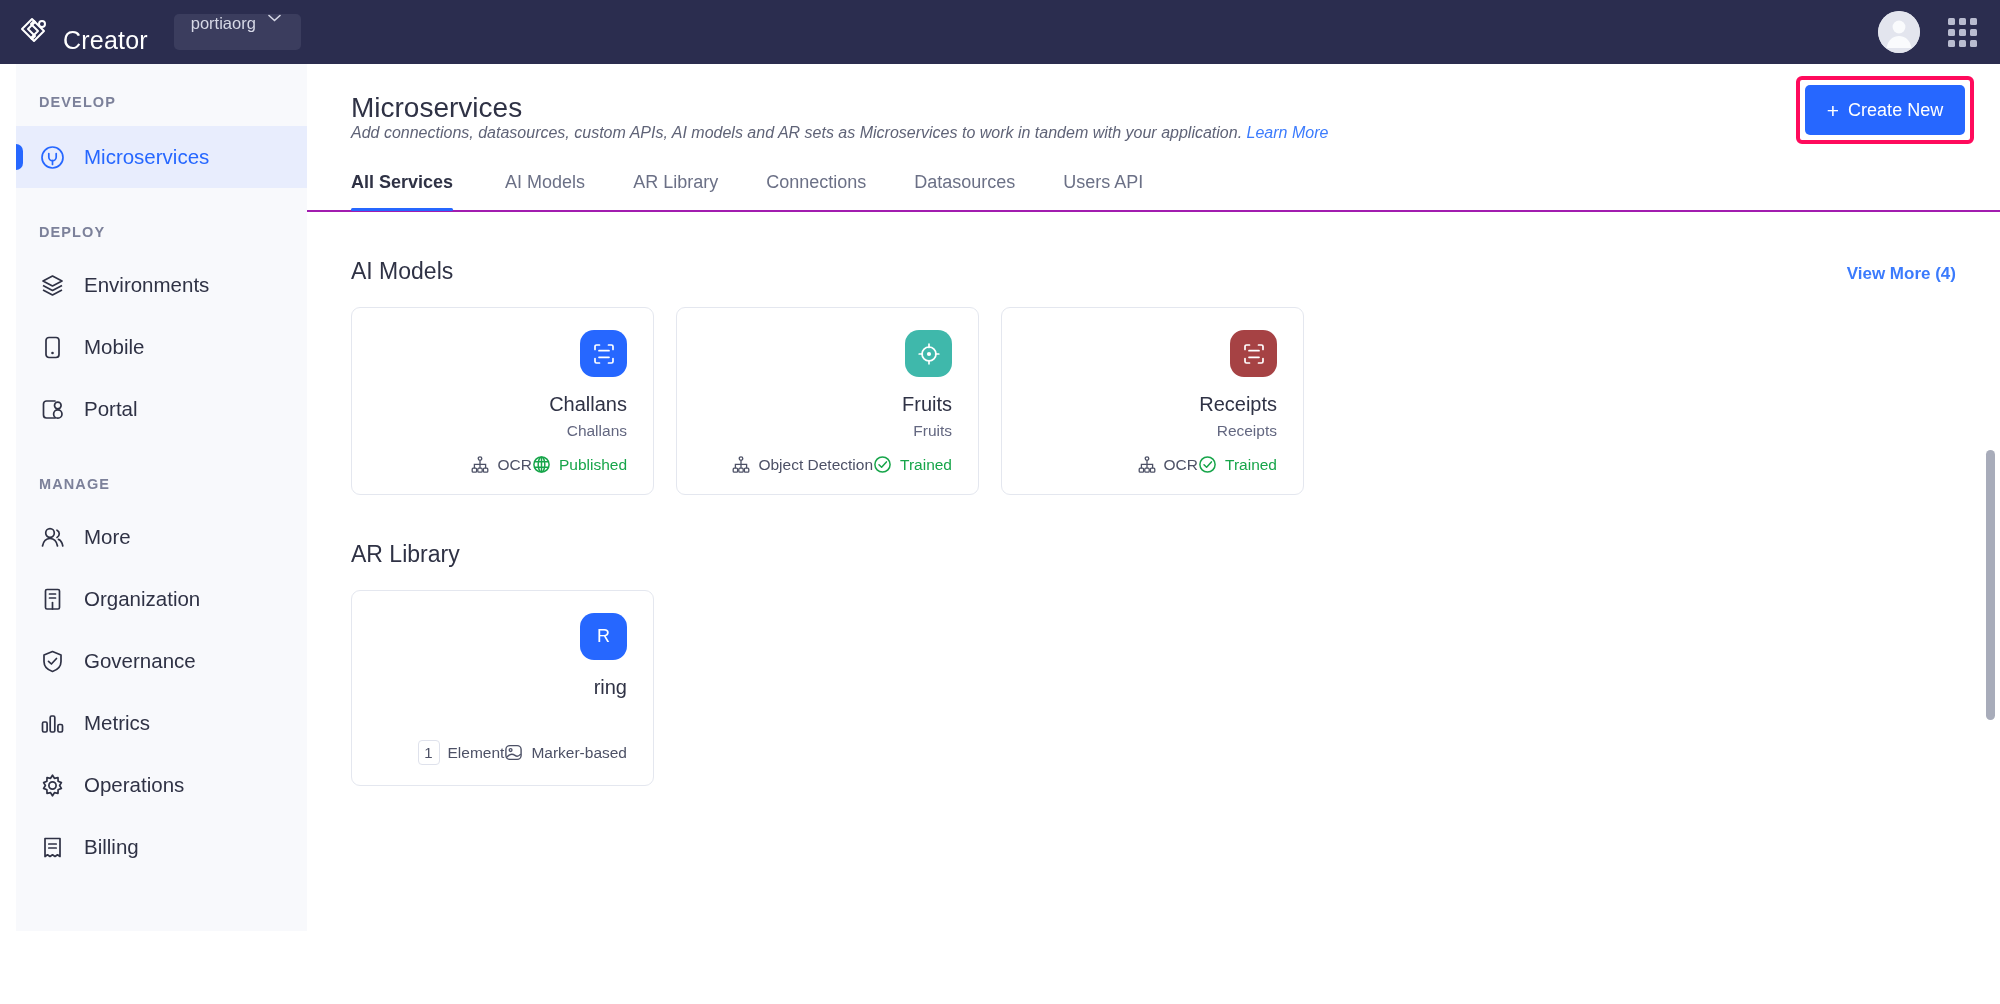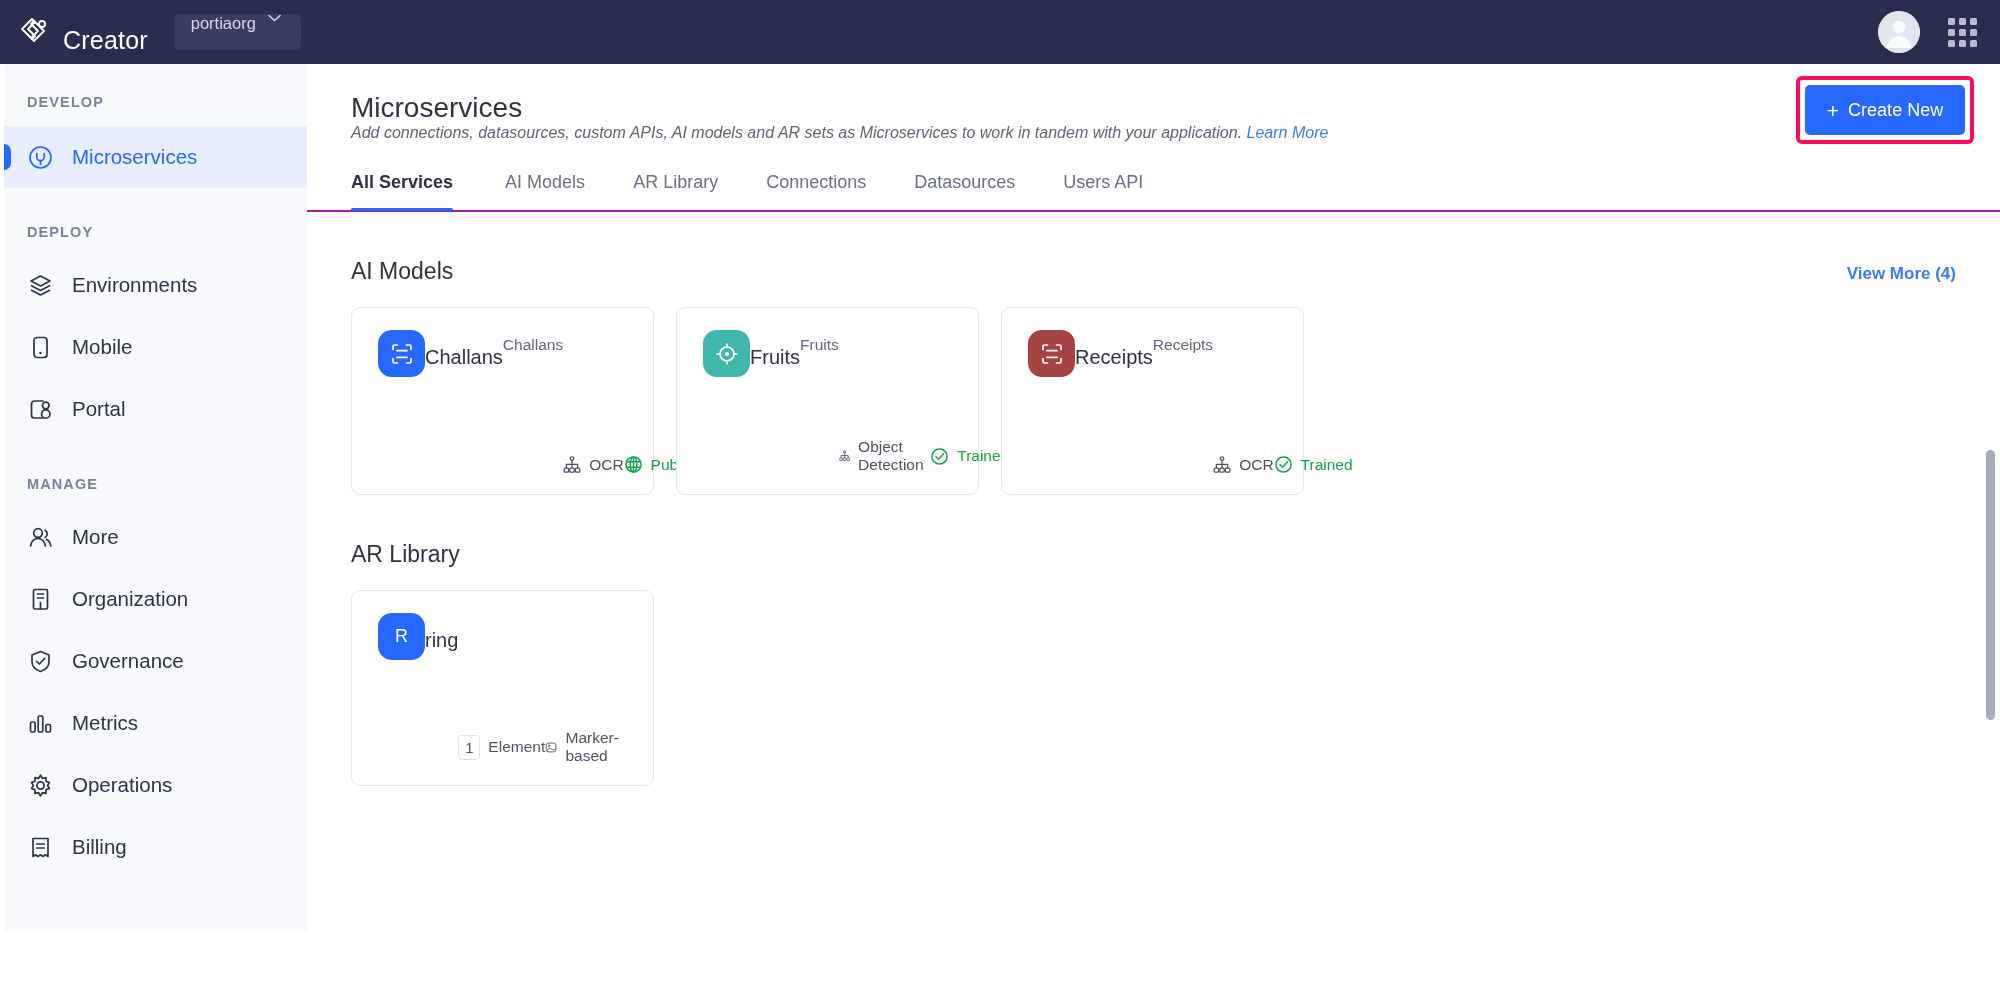--- a/index.html
+++ b/index.html
@@ -46,21 +46,21 @@
   .apps-grid {
     width: 28px; height: 28px;
     display: grid; grid-template-columns: repeat(3, 7px);
     grid-template-rows: repeat(3, 7px); gap: 4px;
     cursor: pointer;
   }
   .apps-grid i { background: #b9bcd0; border-radius: 1.5px; display:block; }
 
   
   .sidebar {
-    position: absolute; top: 64px; left: 4px;
+    position: absolute; top: 64px; left: 16px;
     width: 307px; height: 867px;
     background: #f8f9fc;
     border-right: 1px solid #e8eaf0;
     overflow: hidden;
   }
   .side-group-label {
     font-size: 14.5px; font-weight: 700; color: #7c819a;
     letter-spacing: 1.1px; padding-left: 23px;
   }
   .side-item {
@@ -125,21 +125,21 @@
   }
   .sec-title { font-size: 23px; color: #2f3245; }
   .sec-more {
     margin-left: auto; font-size: 17px; color: #3b7bfd; cursor: pointer; font-weight: bold;
   }
   .card-row { display: flex; gap: 22px; padding: 22px 44px 0 44px; }
   .card {
     width: 303px; height: 188px;
     border: 1px solid #e4e7ef; border-radius: 9px;
     background: #fff; padding: 22px 26px 20px 26px;
-    display: flex; flex-direction: row; cursor: pointer;
+    display: flex; flex-direction: column; cursor: pointer; align-items: flex-end;
   }
   .card-icon {
     width: 47px; height: 47px; border-radius: 14px;
     display: flex; align-items: center; justify-content: center;
     color: #fff; font-size: 17px; flex: none;
   }
   .card-title { margin-top: 16px; font-size: 20px; color: #2f3245; }
   .card-sub { margin-top: 6px; font-size: 15.5px; color: #636780; }
   .card-foot {
     margin-top: auto; display: flex; align-items: center;

